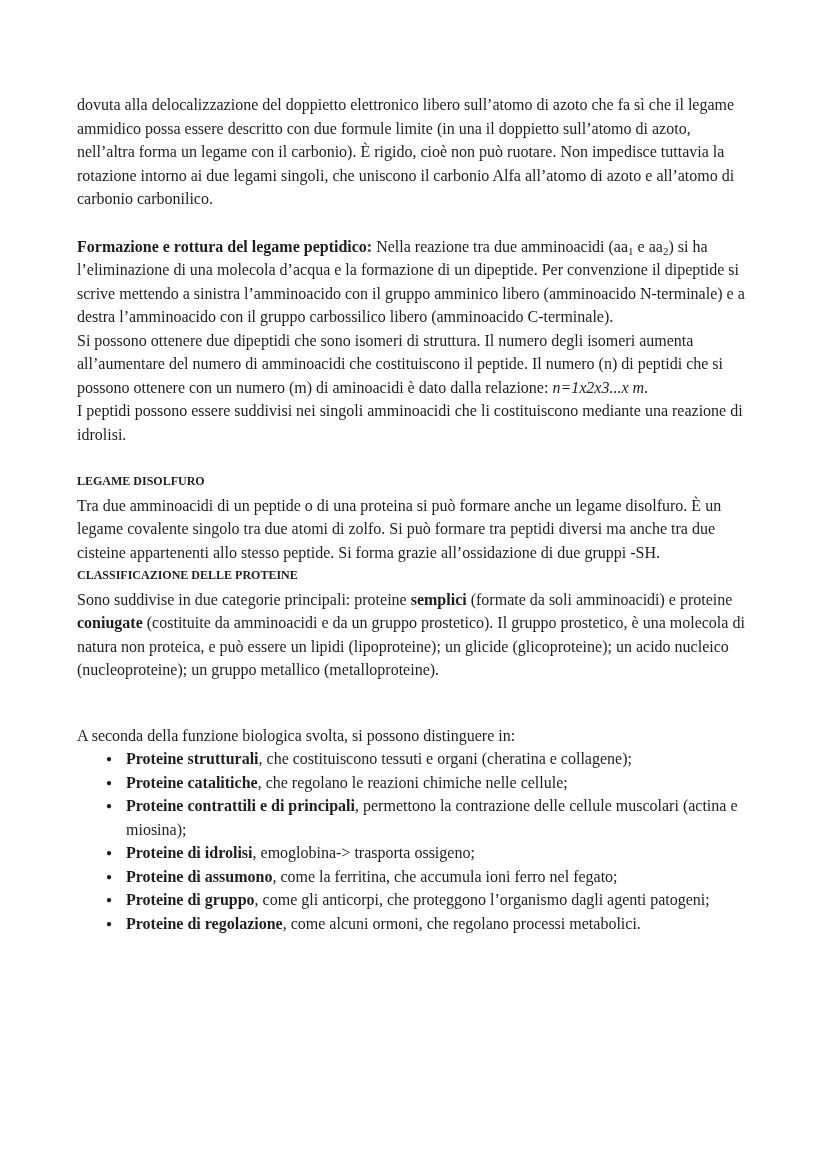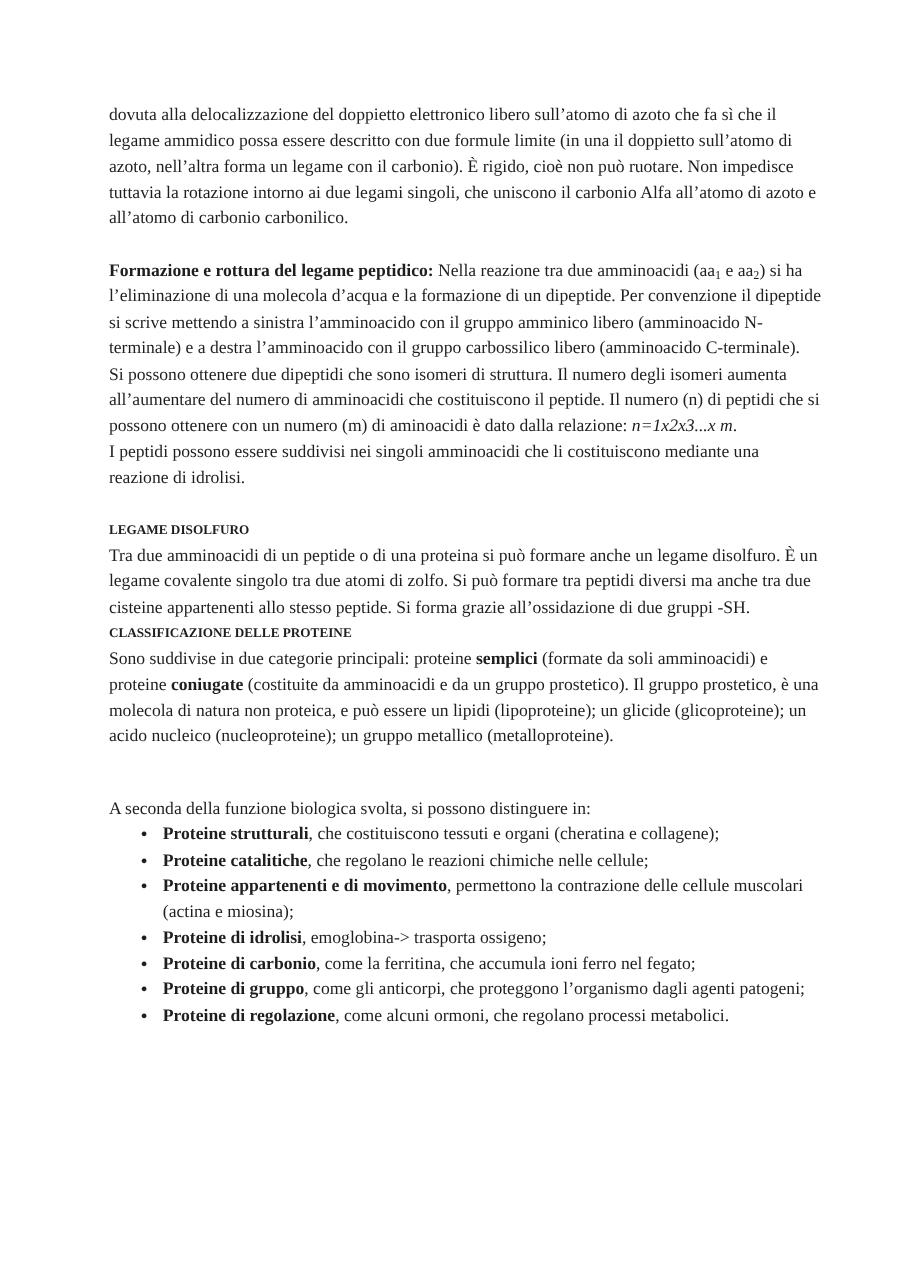--- a/index.html
+++ b/index.html
@@ -7,21 +7,21 @@
     padding: 0;
     background: #ffffff;
   }
   .page {
     position: relative;
     width: 828px;
     height: 1169px;
     background: #ffffff;
     overflow: hidden;
     box-sizing: border-box;
-    padding: 93px 80px 0 99px;
+    padding: 93px 80px 0 77px;
     font-family: "Liberation Serif", "DejaVu Serif", serif;
     font-size: 16px;
     line-height: 23.5px;
     color: #1e1e1e;
     border-radius: 24px;
   }
   .para { margin: 0; }
   .heading {
     margin: 0;
     font-weight: bold;
@@ -79,29 +79,29 @@
     <li>
       <span class="bullet">●</span>
       <span class="li-text"><b>Proteine strutturali</b><span>, che costituiscono tessuti e organi (cheratina e collagene);</span></span>
     </li>
     <li>
       <span class="bullet">●</span>
       <span class="li-text"><b>Proteine catalitiche</b><span>, che regolano le reazioni chimiche nelle cellule;</span></span>
     </li>
     <li>
       <span class="bullet">●</span>
-      <span class="li-text"><b>Proteine appartenenti e di movimento</b><span>, permettono la contrazione delle cellule muscolari (actina e miosina);</span></span>
+      <span class="li-text"><b>Proteine contrattili e di principali</b><span>, permettono la contrazione delle cellule muscolari (actina e miosina);</span></span>
     </li>
     <li>
       <span class="bullet">●</span>
       <span class="li-text"><b>Proteine di idrolisi</b><span>, emoglobina-&gt; trasporta ossigeno;</span></span>
     </li>
     <li>
       <span class="bullet">●</span>
-      <span class="li-text"><b>Proteine di carbonio</b><span>, come la ferritina, che accumula ioni ferro nel fegato;</span></span>
+      <span class="li-text"><b>Proteine di assumono</b><span>, come la ferritina, che accumula ioni ferro nel fegato;</span></span>
     </li>
     <li>
       <span class="bullet">●</span>
       <span class="li-text"><b>Proteine di gruppo</b><span>, come gli anticorpi, che proteggono l’organismo dagli agenti patogeni;</span></span>
     </li>
     <li>
       <span class="bullet">●</span>
       <span class="li-text"><b>Proteine di regolazione</b><span>, come alcuni ormoni, che regolano processi metabolici.</span></span>
     </li>
   </ul>

